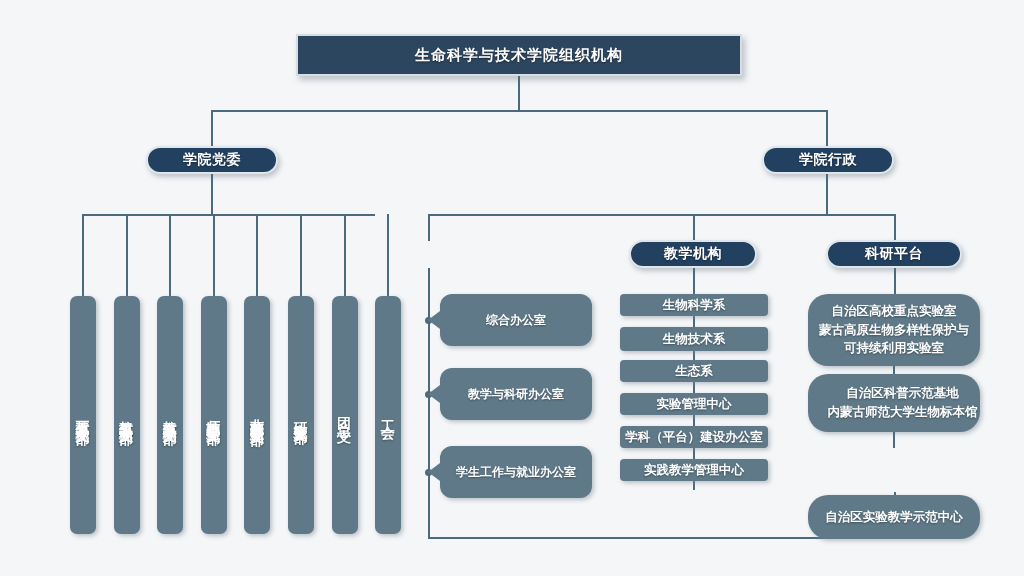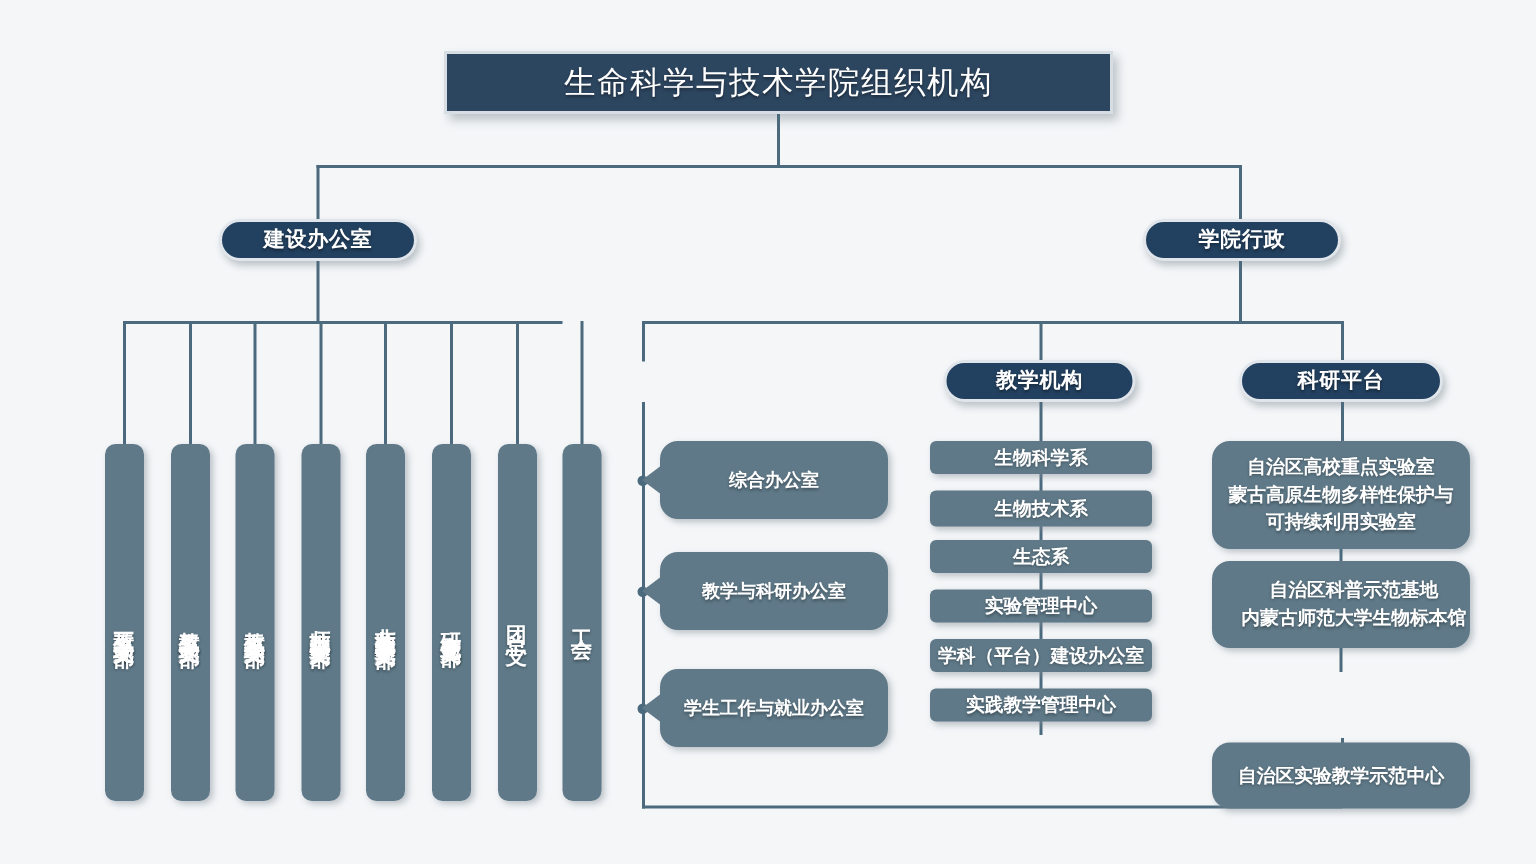--- a/index.html
+++ b/index.html
@@ -20,21 +20,21 @@
   
   #title-box {
     position: absolute; left: 296px; top: 34px;
     width: 446px; height: 42px;
     background: #2d4660;
     border: 2px solid #d6dde3;
     box-shadow: 3px 4px 6px rgba(120,132,142,.45);
     display: flex; align-items: center; justify-content: center;
   }
   #title-box .t {
-    color: #ffffff; font-size: 21px; font-weight: normal; letter-spacing: 1px;
+    color: #ffffff; font-size: 15px; font-weight: bold; letter-spacing: 1px;
     text-shadow: 0 1px 2px rgba(0,0,0,.45);
     text-align: center;
   }
 
   
   .pill {
     position: absolute; height: 28px;
     background: #22405f;
     border: 2px solid #dfe5ea;
     border-radius: 15px;
@@ -64,21 +64,21 @@
     position: absolute;
     background: #5f7988;
     box-shadow: 2px 2px 4px rgba(130,142,152,.5);
     display: flex; align-items: center; justify-content: center;
     color: #fff; font-weight: bold;
     text-shadow: 0 1px 2px rgba(0,0,0,.35);
     text-align: center;
   }
   .chip.admin   { border-radius: 12px; font-size: 12px; }
   .chip.teach   { border-radius: 4px;  font-size: 12.5px; }
-  .chip.res     { border-radius: 12px; font-size: 12.5px; line-height: 1.5; }
+  .chip.res     { border-radius: 20px; font-size: 12.5px; line-height: 1.5; }
 
   
   .notch {
     position: absolute; width: 0; height: 0;
     border-top: 9px solid transparent;
     border-bottom: 9px solid transparent;
     border-right: 12px solid #5f7988;
   }
   .dot {
     position: absolute; width: 7px; height: 7px; border-radius: 50%;
@@ -94,21 +94,21 @@
     <span class="t">生命科学与技术学院组织机构</span>
   </div>
 
   <div class="ln v" style="left:518px; top:76px; height:36px;"></div>
 
   <div class="ln h" style="left:211px; top:110px; width:617px;"></div>
 
   <div class="ln v" style="left:211px; top:110px; height:36px;"></div>
   <div class="ln v" style="left:826px; top:110px; height:36px;"></div>
 
-  <div class="pill" style="left:146px; top:146px; width:132px;">建设办公室</div>
+  <div class="pill" style="left:146px; top:146px; width:132px;">学院党委</div>
   <div class="pill" style="left:762px; top:146px; width:132px;">学院行政</div>
 
   <div class="ln v" style="left:211px; top:174px; height:41px;"></div>
   <div class="ln h" style="left:82px; top:214px; width:293px;"></div>
 
   <div id="party-legs">
       <div class="ln v" style="left: 82px; top: 214px; height: 82px;"></div>
       <div class="ln v" style="left: 125.6px; top: 214px; height: 82px;"></div>
       <div class="ln v" style="left: 169.2px; top: 214px; height: 82px;"></div>
       <div class="ln v" style="left: 212.8px; top: 214px; height: 82px;"></div>

